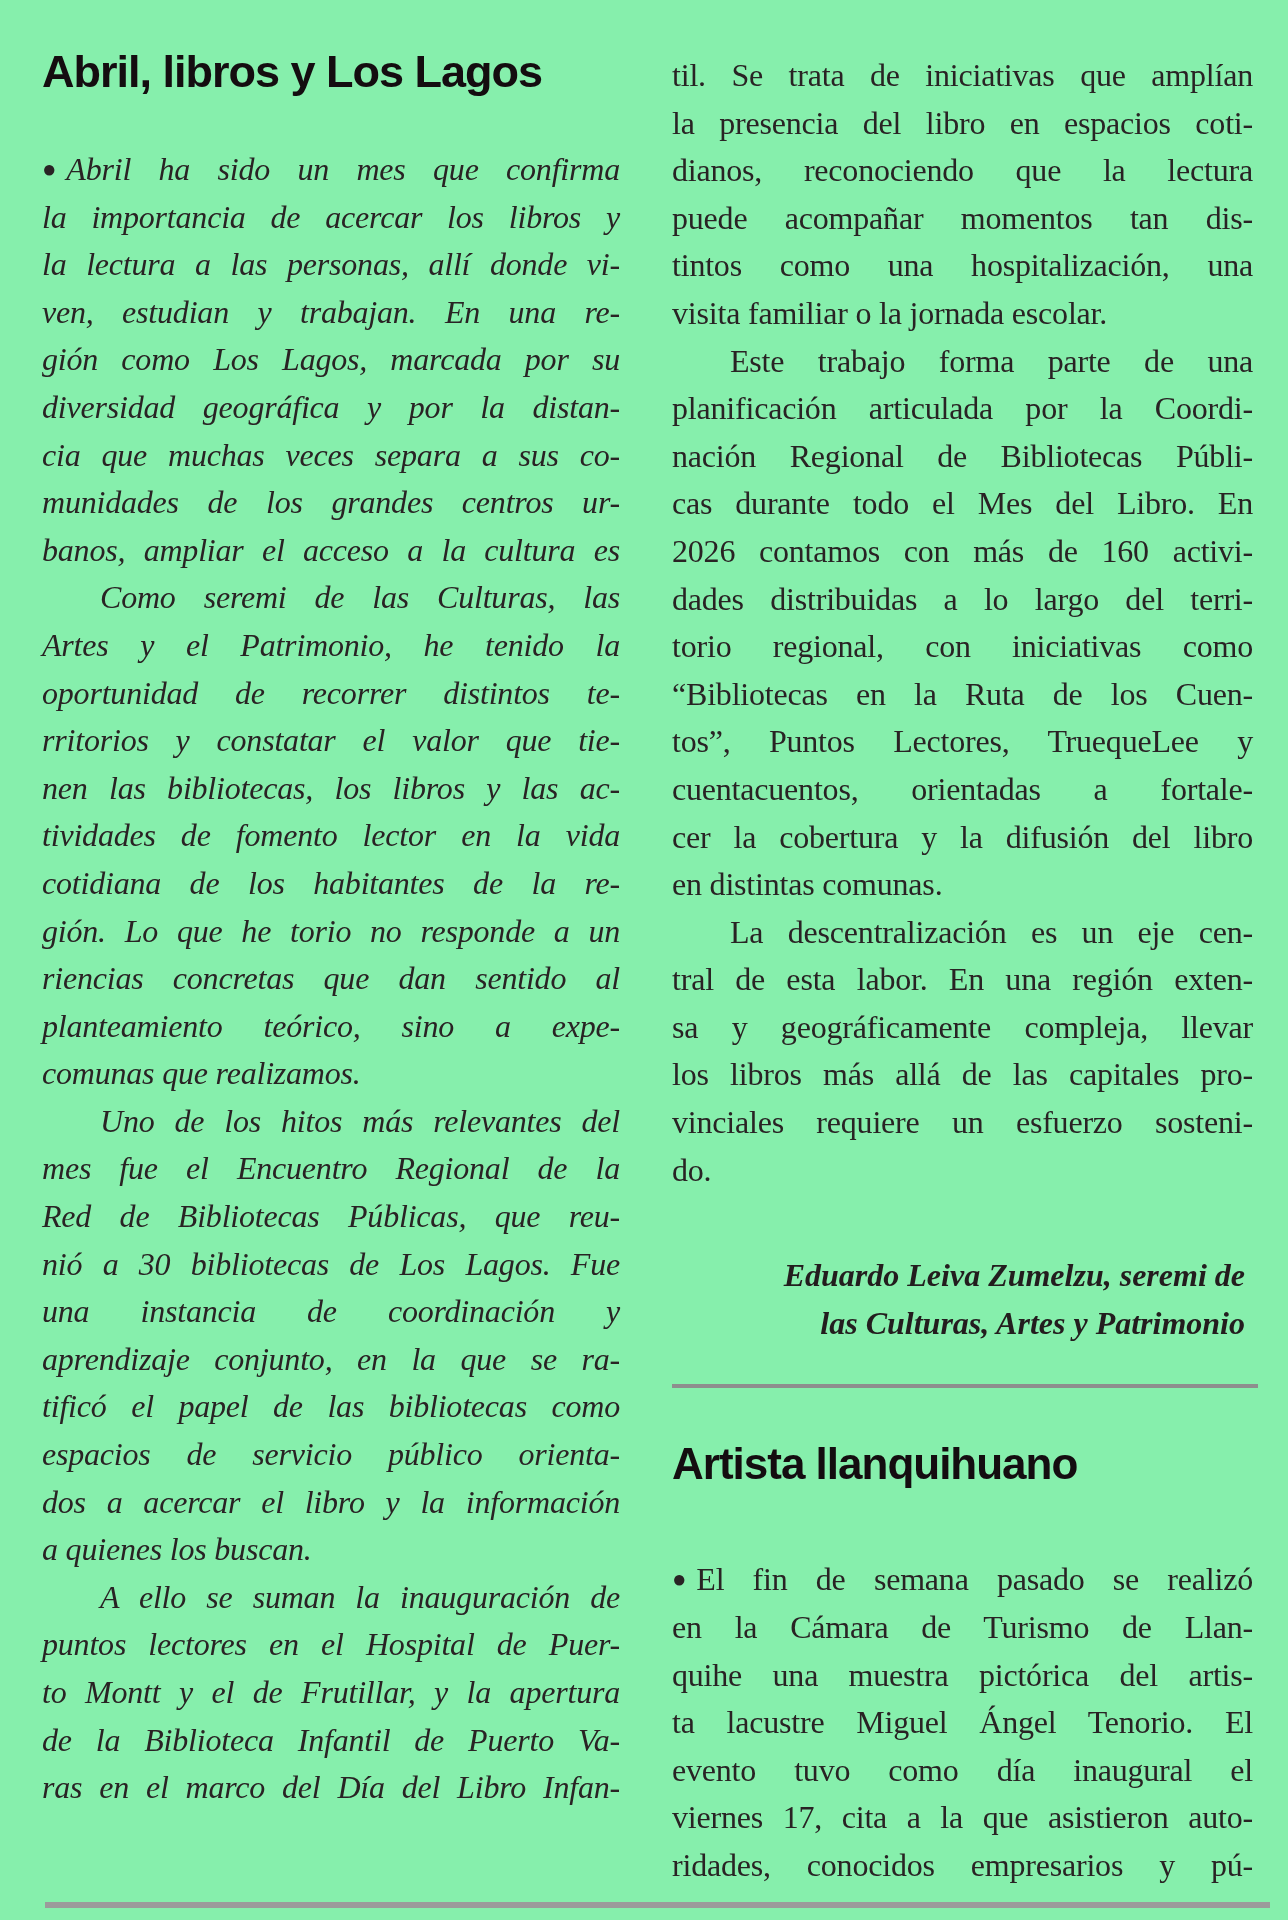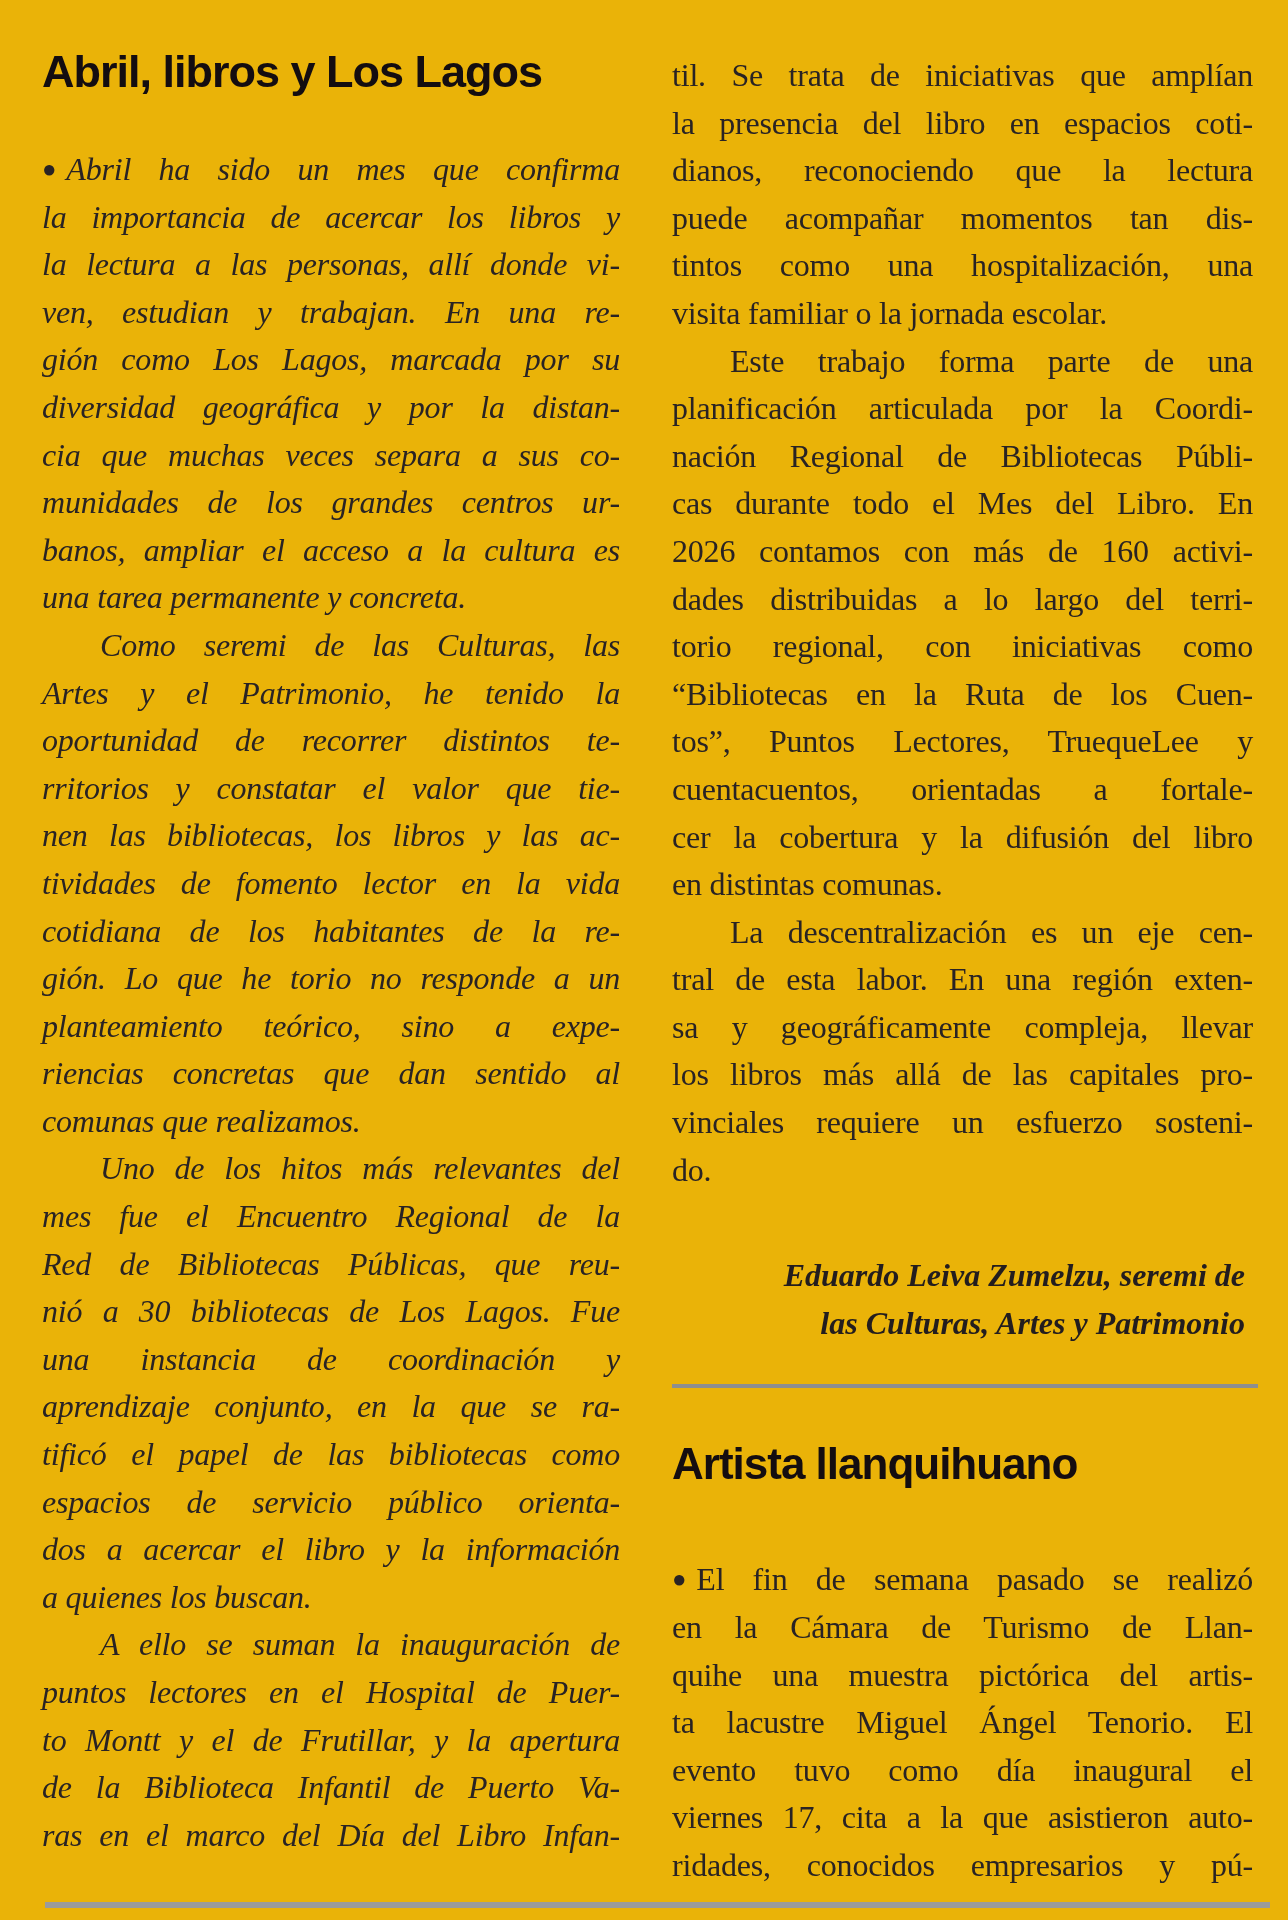--- a/index.html
+++ b/index.html
@@ -1,21 +1,21 @@
 <!DOCTYPE html>
 <html><head>
 <meta charset="utf-8">
 <title>Document</title>
 <style>
   html, body { margin:0; padding:0; }
   body { background:#fdfdfb; }
   .page {
     position:relative;
     width:1288px; height:1920px;
-    background:#eab308;
+    background:#86efac;
     overflow:hidden;
     font-family:"Liberation Serif", serif;
     color:#292324;
   }
   .col { position:absolute; }
   #col-left  { left:42px;  top:45px; width:578px; }
   #col-right { left:672px; top:52px; width:581px; }
 
   h1.headline {
     margin:0;
@@ -97,33 +97,32 @@
         <div class="para">
           <div class="line"><span class="bullet">●</span>Abril ha sido un mes que confirma</div>
           <div class="line">la importancia de acercar los libros y</div>
           <div class="line">la lectura a las personas, allí donde vi-</div>
           <div class="line">ven, estudian y trabajan. En una re-</div>
           <div class="line">gión como Los Lagos, marcada por su</div>
           <div class="line">diversidad geográfica y por la distan-</div>
           <div class="line">cia que muchas veces separa a sus co-</div>
           <div class="line">munidades de los grandes centros ur-</div>
           <div class="line">banos, ampliar el acceso a la cultura es</div>
-          <div class="line last">una tarea permanente y concreta.</div>
         </div>
         <div class="para indent">
           <div class="line">Como seremi de las Culturas, las</div>
           <div class="line">Artes y el Patrimonio, he tenido la</div>
           <div class="line">oportunidad de recorrer distintos te-</div>
           <div class="line">rritorios y constatar el valor que tie-</div>
           <div class="line">nen las bibliotecas, los libros y las ac-</div>
           <div class="line">tividades de fomento lector en la vida</div>
           <div class="line">cotidiana de los habitantes de la re-</div>
           <div class="line">gión. Lo que he torio no responde a un</div>
+          <div class="line">riencias concretas que dan sentido al</div>
           <div class="line">planteamiento teórico, sino a expe-</div>
-          <div class="line">riencias concretas que dan sentido al</div>
           <div class="line last">comunas que realizamos.</div>
         </div>
         <div class="para indent">
           <div class="line">Uno de los hitos más relevantes del</div>
           <div class="line">mes fue el Encuentro Regional de la</div>
           <div class="line">Red de Bibliotecas Públicas, que reu-</div>
           <div class="line">nió a 30 bibliotecas de Los Lagos. Fue</div>
           <div class="line">una instancia de coordinación y</div>
           <div class="line">aprendizaje conjunto, en la que se ra-</div>
           <div class="line">tificó el papel de las bibliotecas como</div>

